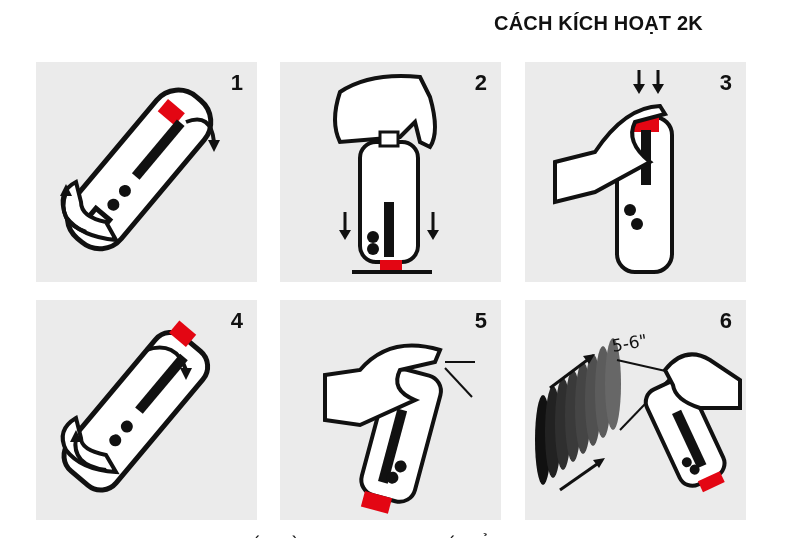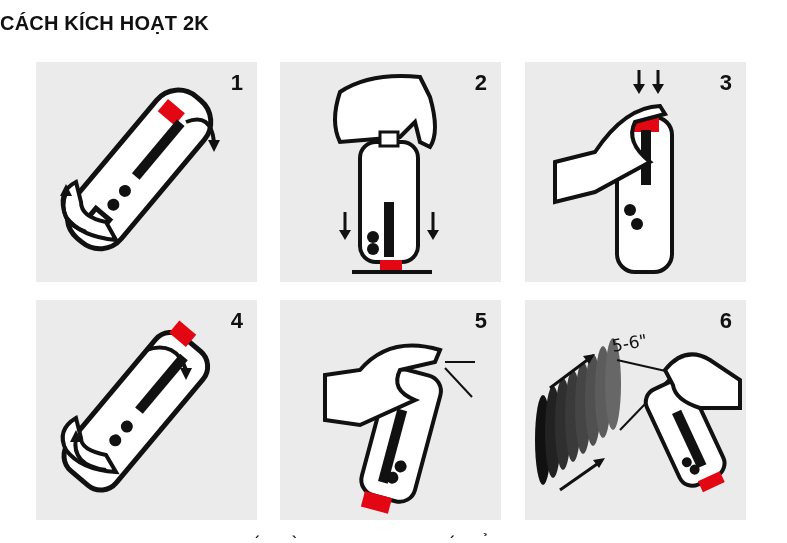--- a/index.html
+++ b/index.html
@@ -1,17 +1,17 @@
 <!DOCTYPE html>
 <html><head>
 <meta charset="utf-8">
 <style>
   html,body{margin:0;padding:0;background:#fff;}
   body{width:787px;height:543px;position:relative;overflow:hidden;font-family:"Liberation Sans",sans-serif;}
-  .title{position:absolute;left:0;top:12px;width:703px;text-align:left;font-weight:bold;font-size:20px;color:#111;letter-spacing:0.2px;}
+  .title{position:absolute;left:0;top:12px;width:703px;text-align:right;font-weight:bold;font-size:20px;color:#111;letter-spacing:0.2px;}
   .panel{position:absolute;width:221px;height:220px;background:#ebebeb;}
   .num{position:absolute;right:14px;top:8px;font-weight:bold;font-size:22px;color:#111;}
   .panel svg{position:absolute;left:0;top:0;width:221px;height:220px;}
   .cut{position:absolute;left:0;top:532px;width:787px;height:11px;overflow:hidden;}
   .cut span{position:absolute;font-size:14px;font-weight:bold;color:#111;top:2px;}
 </style>
 </head>
 <body>
 
 <div class="title">CÁCH KÍCH HOẠT 2K</div>

